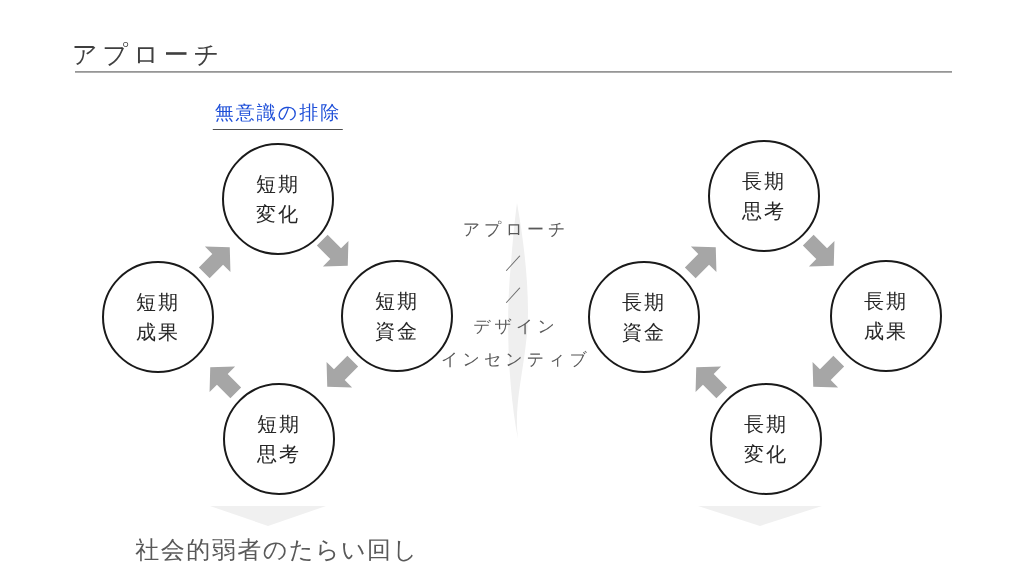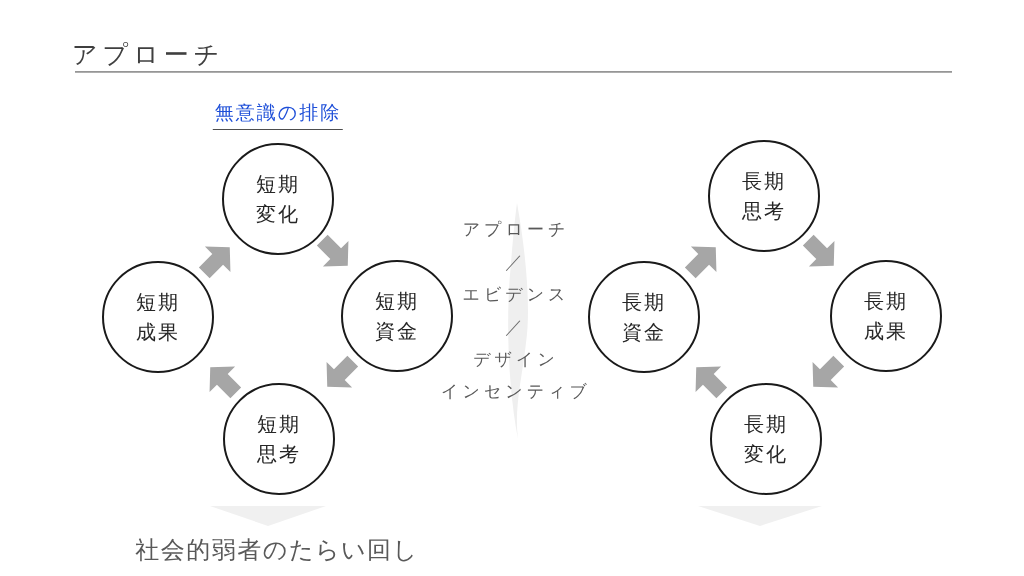--- a/index.html
+++ b/index.html
@@ -54,21 +54,20 @@
   <div class="title">アプローチ</div>
   <div class="title-rule"></div>
 
   <svg class="swoosh" width="28" height="236" viewBox="0 0 28 236">
     <path d="M13 0 C 22 50, 27 105, 22 140 C 18 175, 10 205, 14 236 C 5 190, 1 120, 7 60 C 9 35, 11 15, 13 0 Z" fill="#efefef"></path>
   </svg>
 
   <div class="center-col">
     <div class="line">アプローチ</div>
     <div class="line slash">／</div>
-    <div class="line">エビデンス</div>
     <div class="line slash">／</div>
     <div class="line">デザイン</div>
     <div class="line">インセンティブ</div>
   </div>
 
   <div class="cycle-header" style="left:278px;top:100px;">無意識の排除</div>
 
   <div class="circle" style="left:278px;top:199px;">
     <span>短期</span>
     <span>変化</span>

